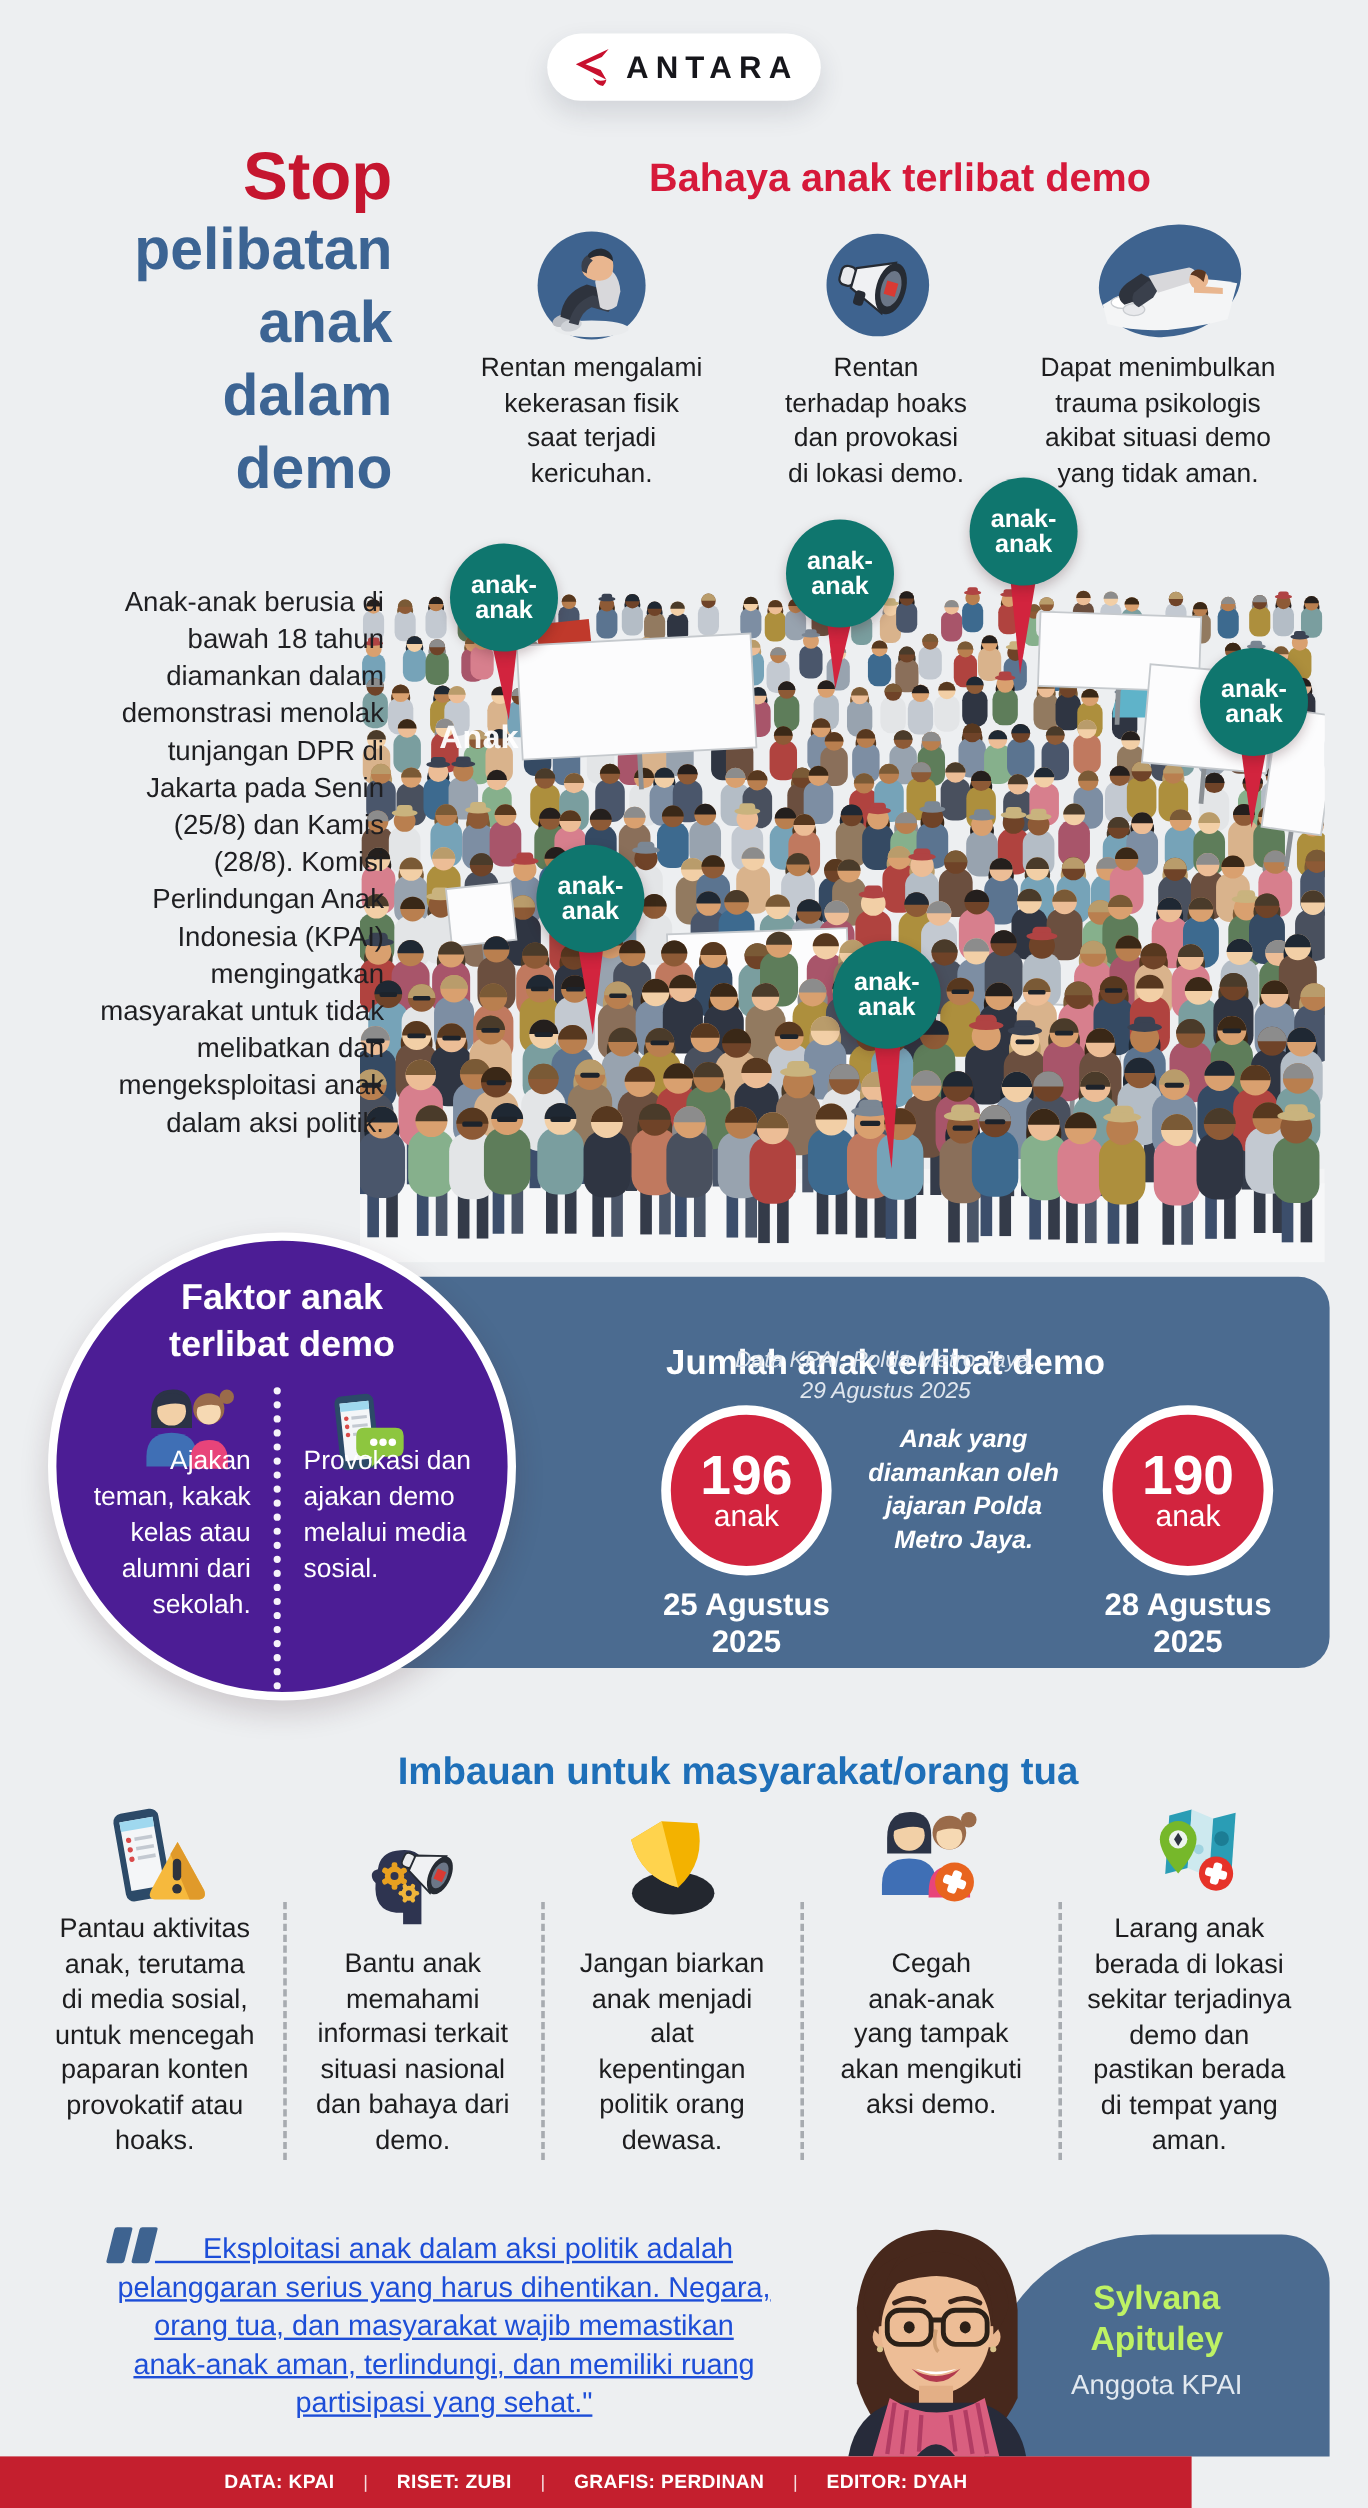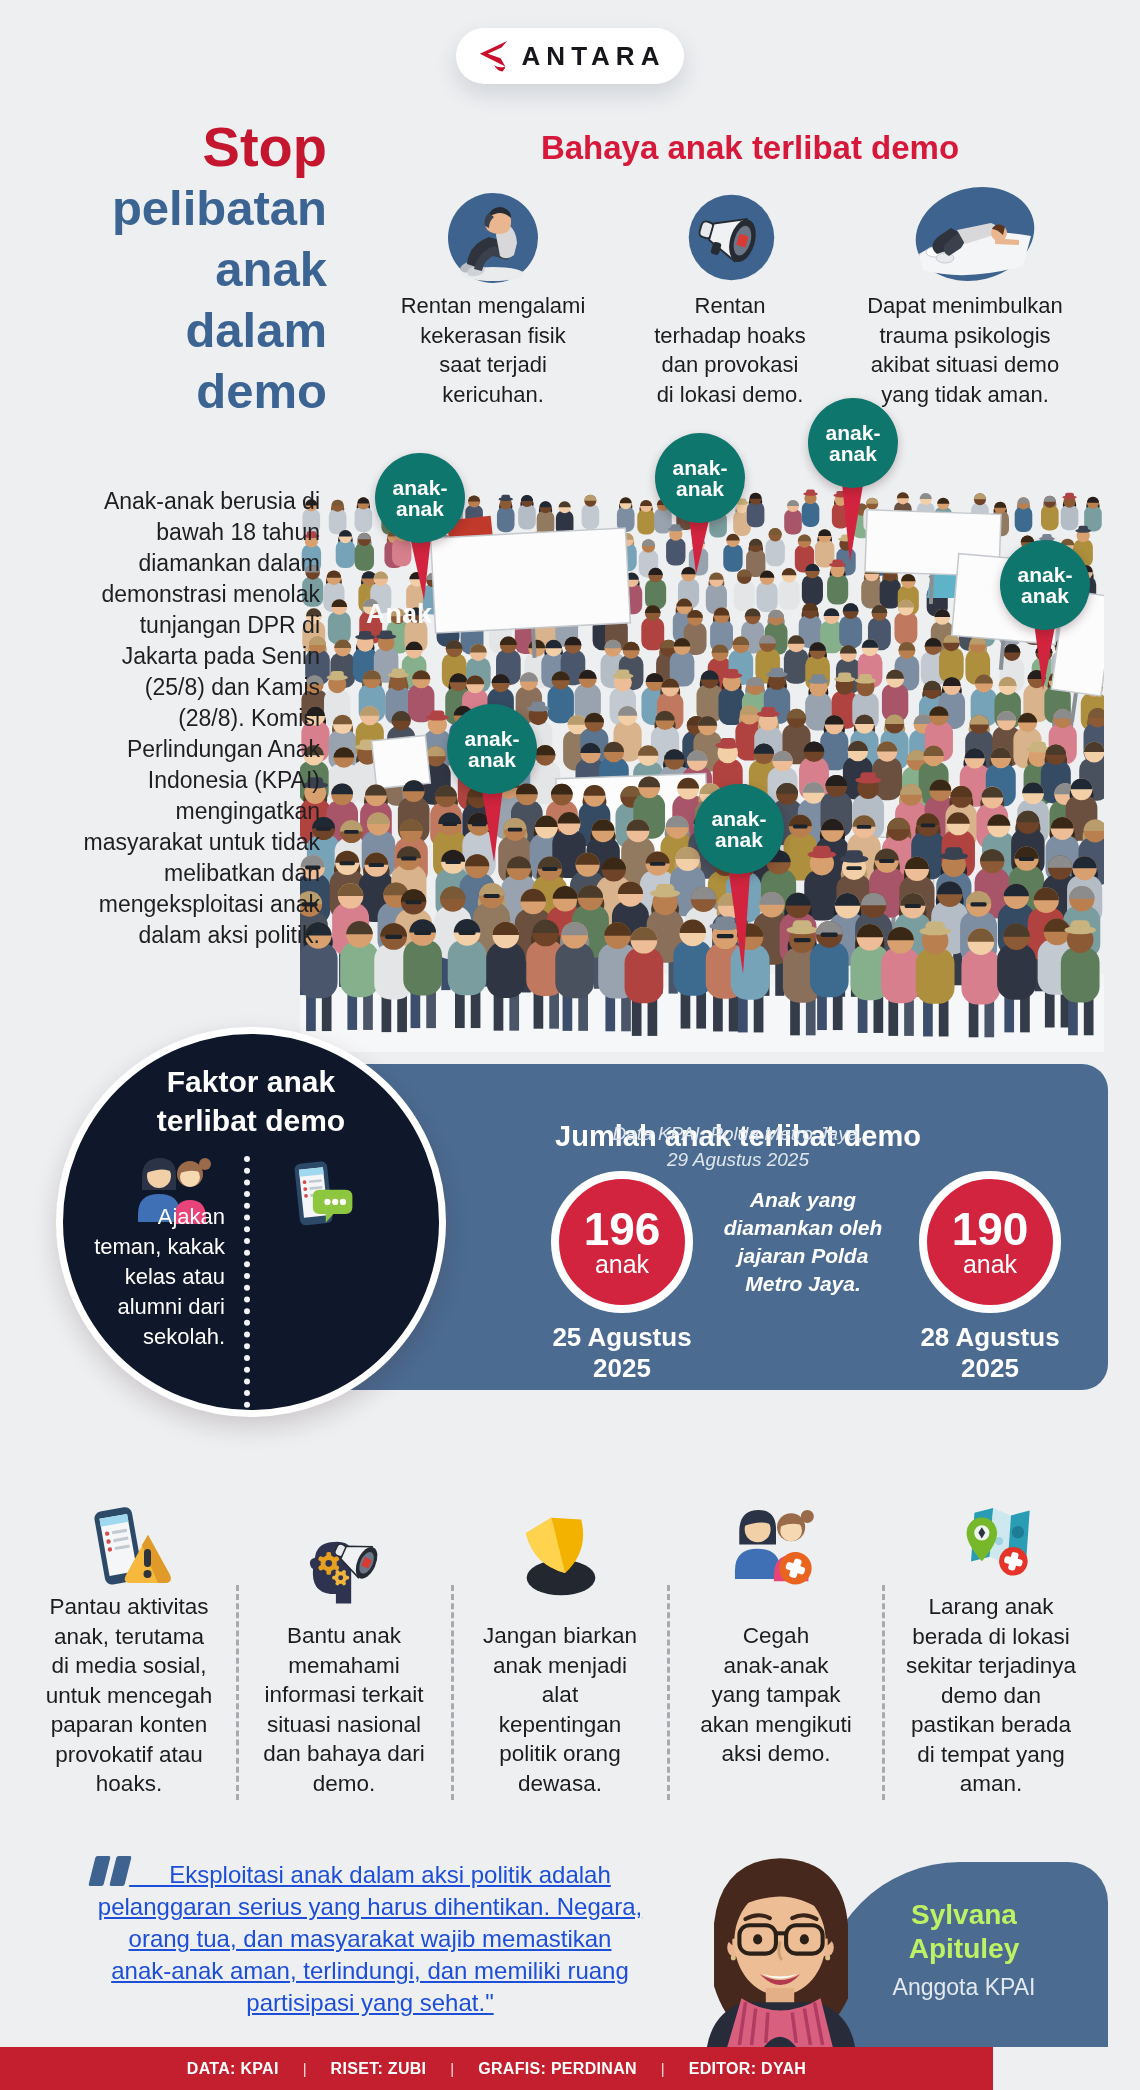--- a/index.html
+++ b/index.html
@@ -27,21 +27,21 @@
 
   
   #crowd{left:300px;top:478px;width:804px;height:574px;z-index:1;}
   #tails{left:0;top:0;width:1140px;height:2090px;z-index:2;pointer-events:none;}
   .pin{width:90px;height:90px;border-radius:50%;background:#0f766e;color:#fff;z-index:3;
        display:flex;flex-direction:column;align-items:center;justify-content:center;
        font-weight:bold;font-size:21px;line-height:21.5px;box-shadow:0 4px 10px rgba(60,20,25,.25);}
   .watermark{left:366px;top:599px;font-size:27px;font-weight:bold;color:#fff;z-index:2;opacity:.95;}
 
   
-  .faktor{left:56px;top:1027px;width:390px;height:390px;border-radius:50%;background:#0f172a;
+  .faktor{left:40px;top:1027px;width:390px;height:390px;border-radius:50%;background:#4c1d95;
           border:7px solid #fff;box-sizing:border-box;z-index:6;box-shadow:0 10px 24px rgba(60,30,40,.18);}
   .faktor-title{left:0;top:28px;width:100%;font-size:30px;font-weight:bold;color:#fff;line-height:39px;}
   .faktor-divider{left:181px;top:122px;height:252px;border-left:6px dotted rgba(255,255,255,.95);}
   .faktor-text{font-size:22px;line-height:30px;color:#fff;}
 
   
   .panel{left:298px;top:1064px;width:810px;height:326px;border-radius:26px;background:#4b6b90;z-index:5;}
   .panel-heading{left:135px;top:14px;width:610px;font-size:29px;font-weight:bold;color:#fff;margin-top:42px;}
   .panel-source{left:135px;top:57px;width:610px;font-size:19px;font-style:italic;line-height:26px;color:#dfe6ee;}
   .stat{width:142px;height:142px;border-radius:50%;background:#d2243e;border:8px solid #fff;box-sizing:border-box;
@@ -1666,20 +1666,24 @@
           <circle cx="70" cy="58" r="3.6" fill="#fff"></circle>
           <circle cx="79" cy="58" r="3.6" fill="#fff"></circle>
       </svg>
     </div>
     <div class="abs faktor-divider"></div>
     <div class="abs faktor-text right pre" style="left:22px;top:168px;width:140px;">Ajakan
 teman, kakak
 kelas atau
 alumni dari
 sekolah.</div>
+    <div class="abs faktor-text pre" style="left:206px;top:168px;width:155px;">Provokasi dan
+ajakan demo
+melalui media
+sosial.</div>
   </div>
 
   <div class="abs panel">
     <div class="abs panel-heading center">Jumlah anak terlibat demo</div>
     <div class="abs panel-source center pre">Data KPAI, Polda Metro Jaya,
 29 Agustus 2025</div>
     <div class="abs stat" style="left:253px;top:107px;">
       <div class="stat-value">196</div>
       <div class="stat-unit">anak</div>
     </div>
@@ -1690,20 +1694,21 @@
     <div class="abs stat" style="left:621px;top:107px;">
       <div class="stat-value">190</div>
       <div class="stat-unit">anak</div>
     </div>
     <div class="abs stat-date center pre" style="left:243px;">25 Agustus
 2025</div>
     <div class="abs stat-date center pre" style="left:611px;">28 Agustus
 2025</div>
   </div>
 
+  <div class="abs imbauan-heading center">Imbauan untuk masyarakat/orang tua</div>
 
   <div class="abs" style="left:74px;top:1497px;">
     <svg width="110" height="110" viewBox="0 0 110 110">
       <g transform="rotate(-10 44 52)">
         <rect x="26" y="12" width="38" height="74" rx="7" fill="#2c4a68"></rect>
         <rect x="31" y="19" width="28" height="58" fill="#f4f6f8"></rect>
         <rect x="31" y="19" width="28" height="8" fill="#9fd8ef"></rect>
         <circle cx="36" cy="35" r="2.2" fill="#d94a4a"></circle>
           <rect x="41" y="33.5" width="15" height="3" fill="#c3c9d1"></rect>
         <circle cx="36" cy="43" r="2.2" fill="#d94a4a"></circle>

